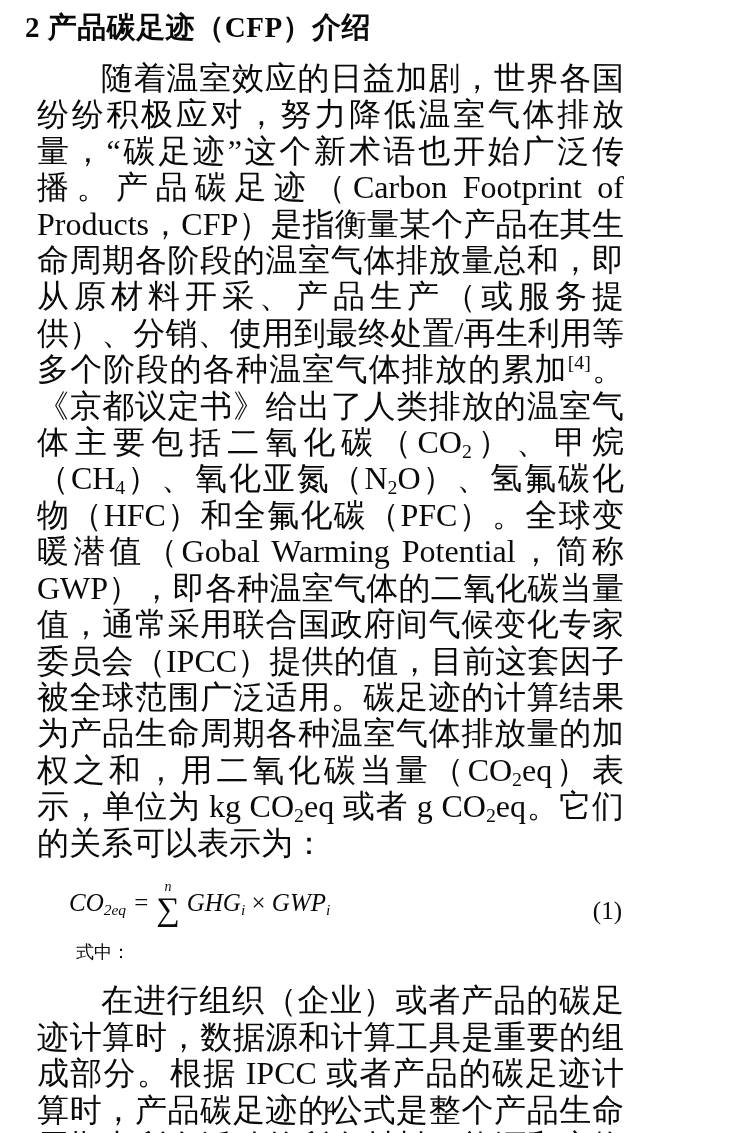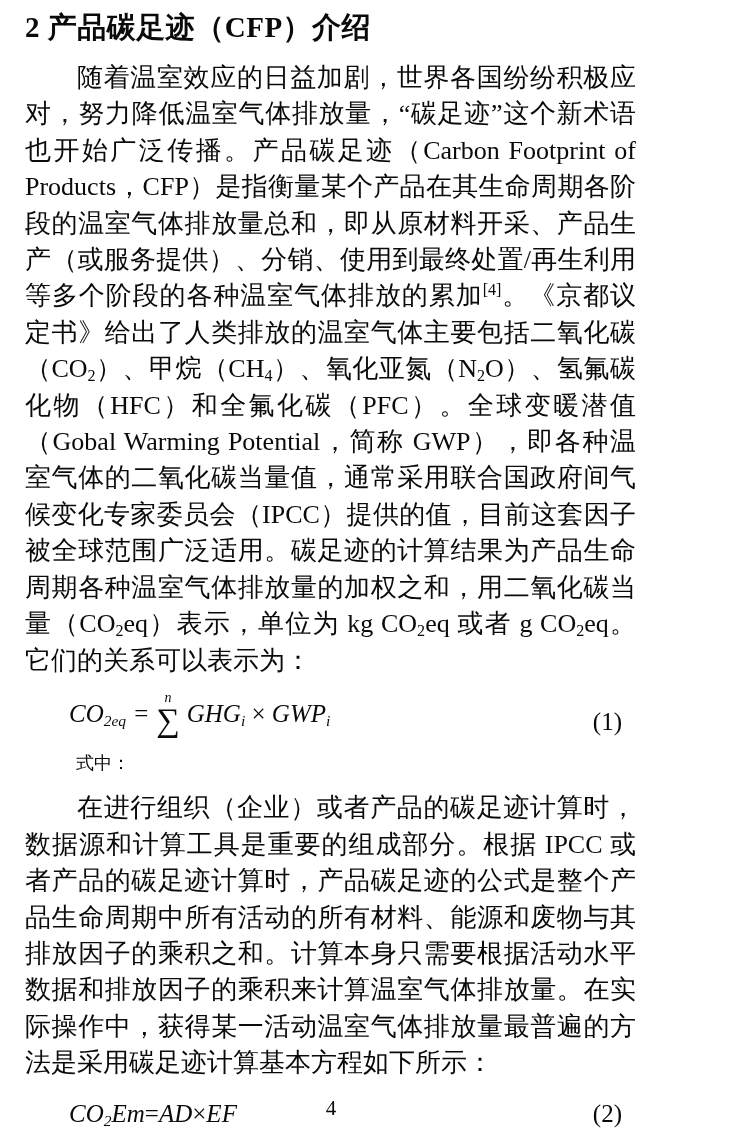--- a/index.html
+++ b/index.html
@@ -19,26 +19,26 @@
     overflow: hidden;
   }
   .heading {
     font-size: 29px;
     font-weight: 700;
     margin: 0 0 14px 0;
     line-height: 38px;
     letter-spacing: 0.5px;
   }
   .para {
-    font-size: 26px;
+    font-size: 32px;
     line-height: 36.4px;
     text-align: justify;
     text-justify: inter-ideograph;
     text-indent: 2em;
-    margin: 0;
+    margin: 12px;
   }
   sub, sup {
     font-size: 0.62em;
     line-height: 0;
   }
   sub { vertical-align: -0.25em; }
   sup { vertical-align: 0.55em; }
   em { font-style: italic; }
   .equation {
     display: flex;

